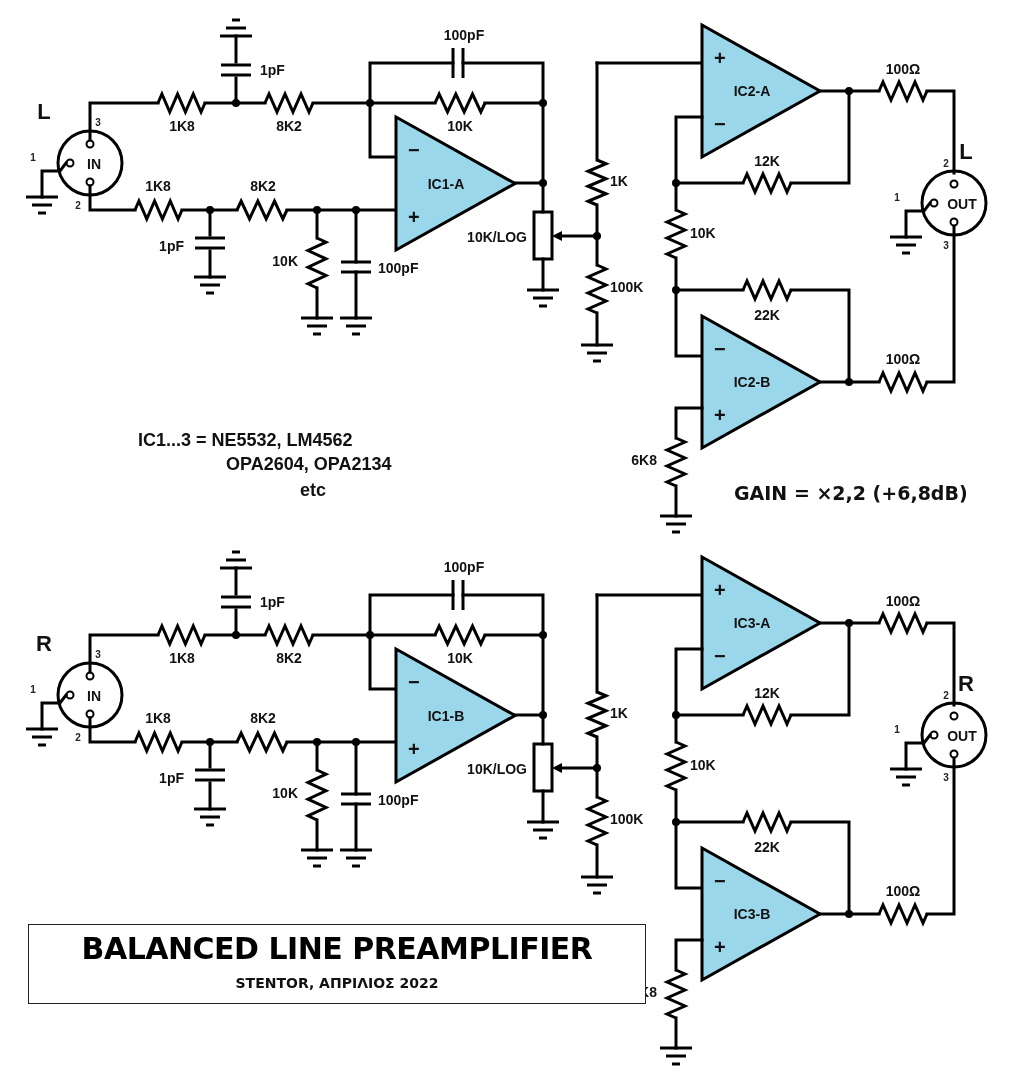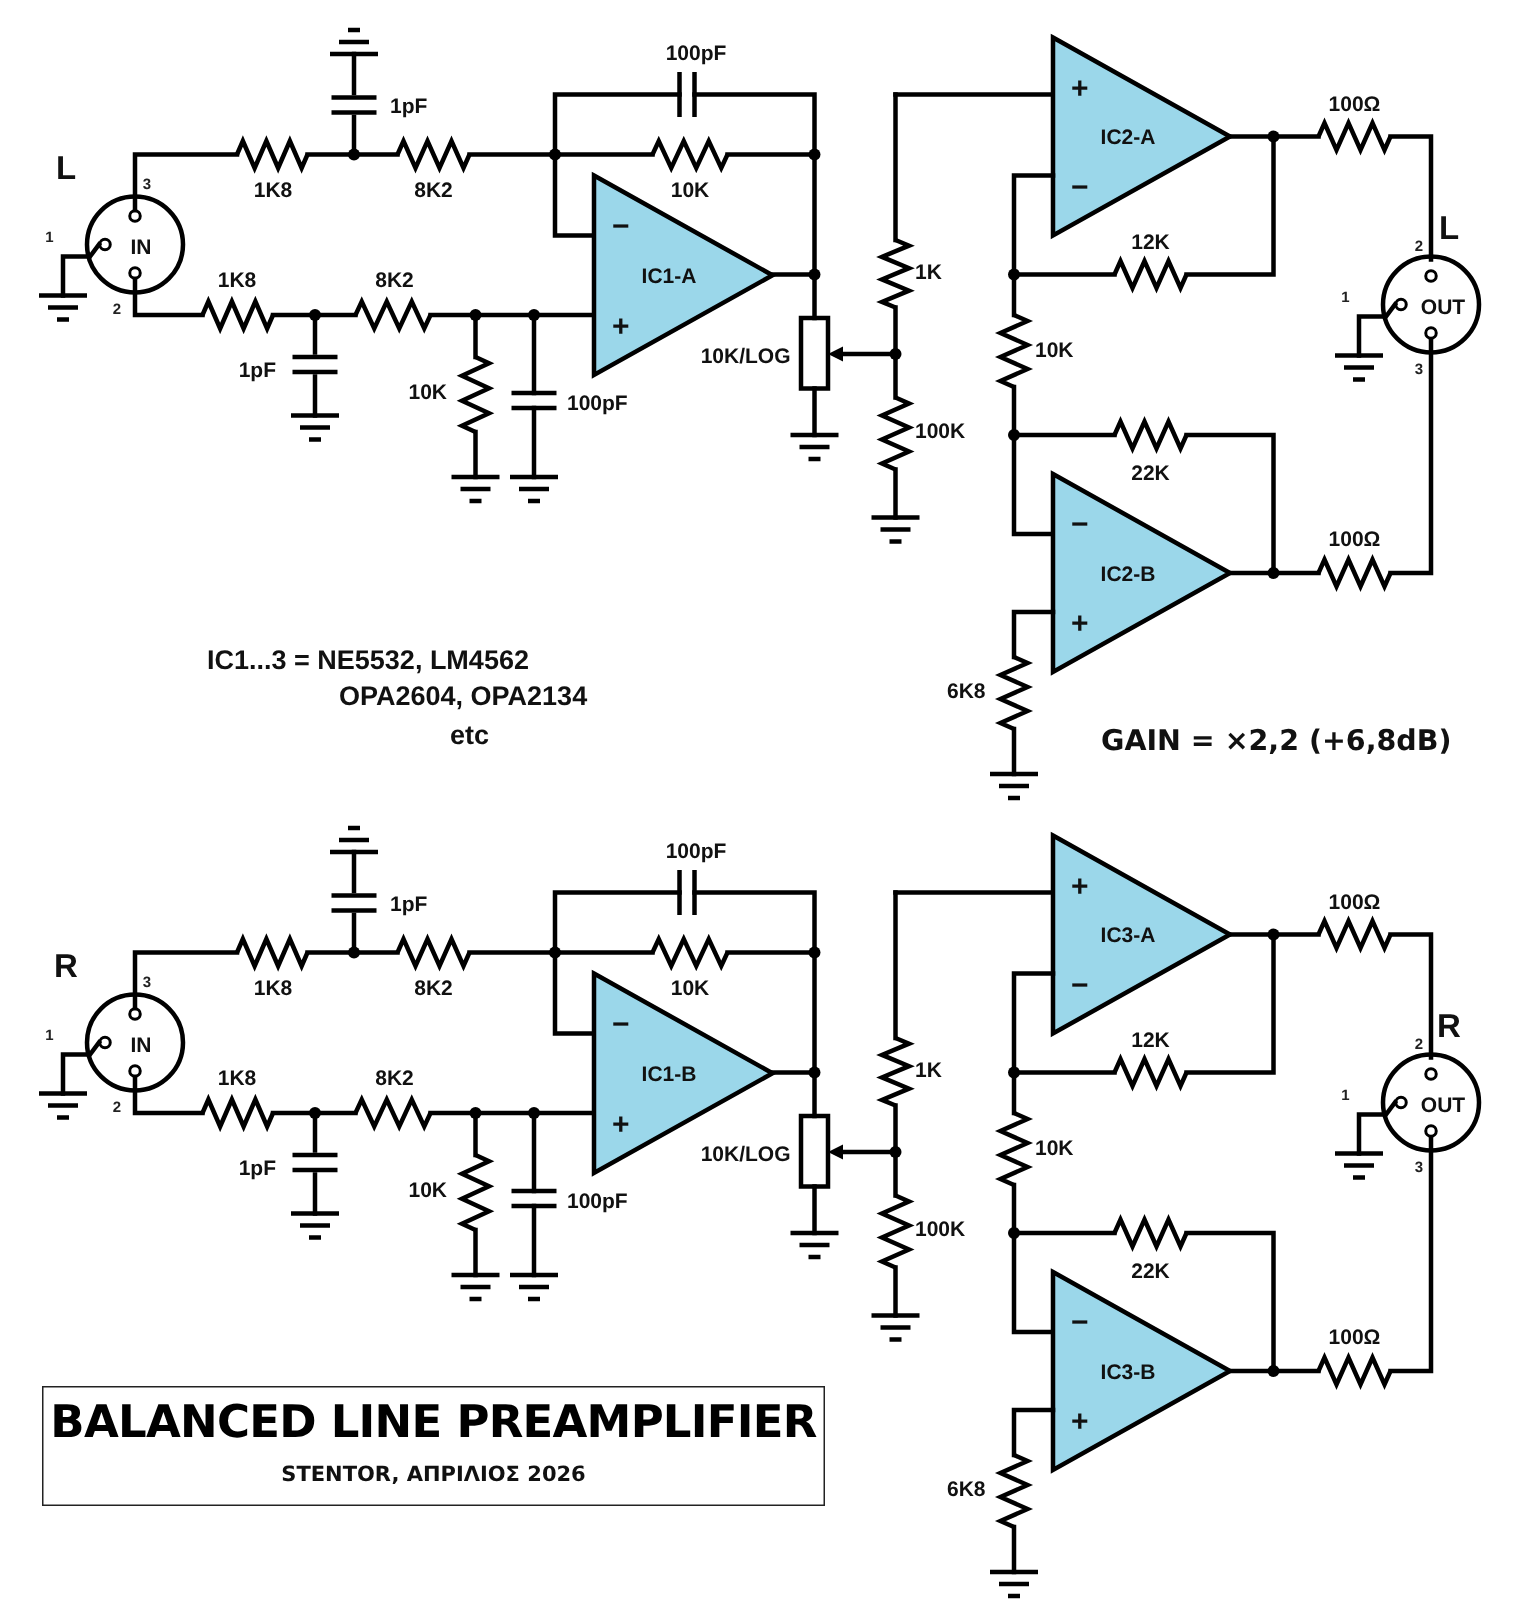--- a/index.html
+++ b/index.html
@@ -8,21 +8,21 @@
   .wire { stroke: #000; stroke-width: 3; fill: none; stroke-linecap: square; stroke-linejoin: miter; }
   .comp { stroke: #000; stroke-width: 3; fill: none; stroke-linejoin: miter; }
   .opamp { stroke: #000; stroke-width: 3; fill: #9bd7ea; stroke-linejoin: miter; }
   .dot { fill: #000; }
   .lbl { font-family: "Liberation Sans", sans-serif; font-weight: bold; font-size: 14px; fill: #111; }
   .lbl-big { font-family: "Liberation Sans", sans-serif; font-weight: bold; font-size: 22px; fill: #111; }
   .pin { font-family: "Liberation Sans", sans-serif; font-weight: bold; font-size: 10px; fill: #222; }
   .sign { font-family: "Liberation Sans", sans-serif; font-weight: bold; font-size: 20px; fill: #111; }
   .note { font-family: "Liberation Sans", sans-serif; font-weight: bold; font-size: 18px; fill: #111; }
   .gain { font-family: "DejaVu Sans", sans-serif; font-weight: bold; font-size: 19px; fill: #111; }
-  .title-box { position: absolute; left: 28px; top: 924px; width: 522px; height: 80px; border: 1.5px solid #222; box-sizing: border-box; background: #fff; }
+  .title-box { position: absolute; left: 28px; top: 924px; width: 618px; height: 80px; border: 1.5px solid #222; box-sizing: border-box; background: #fff; }
   .title-main { position: absolute; left: 0; right: 0; top: 6px; text-align: center; font-family: "DejaVu Sans", sans-serif; font-weight: bold; font-size: 30px; letter-spacing: -0.5px; color: #000; }
   .title-sub { position: absolute; left: 0; right: 0; top: 50px; text-align: center; font-family: "DejaVu Sans", sans-serif; font-weight: bold; font-size: 14px; color: #111; }
 </style>
 </head>
 <body>
 
 <svg id="schematic" xmlns="http://www.w3.org/2000/svg" viewBox="0 0 1014 1080">
   <g id="ch0">
       <g>
         <circle class="comp" cx="90" cy="163" r="32"></circle>
@@ -409,14 +409,14 @@
     </g>
 
   <text class="note" x="138" y="446">IC1...3 = NE5532, LM4562</text>
   <text class="note" x="226" y="470">OPA2604, OPA2134</text>
   <text class="note" x="300" y="496">etc</text>
   <text class="gain" x="734" y="500">GAIN = ×2,2 (+6,8dB)</text>
 </svg>
 
 <div class="title-box">
   <div class="title-main">BALANCED LINE PREAMPLIFIER</div>
-  <div class="title-sub">STENTOR, ΑΠΡΙΛΙΟΣ 2026</div>
+  <div class="title-sub">STENTOR, ΑΠΡΙΛΙΟΣ 2022</div>
 </div>
 
 </body></html>

